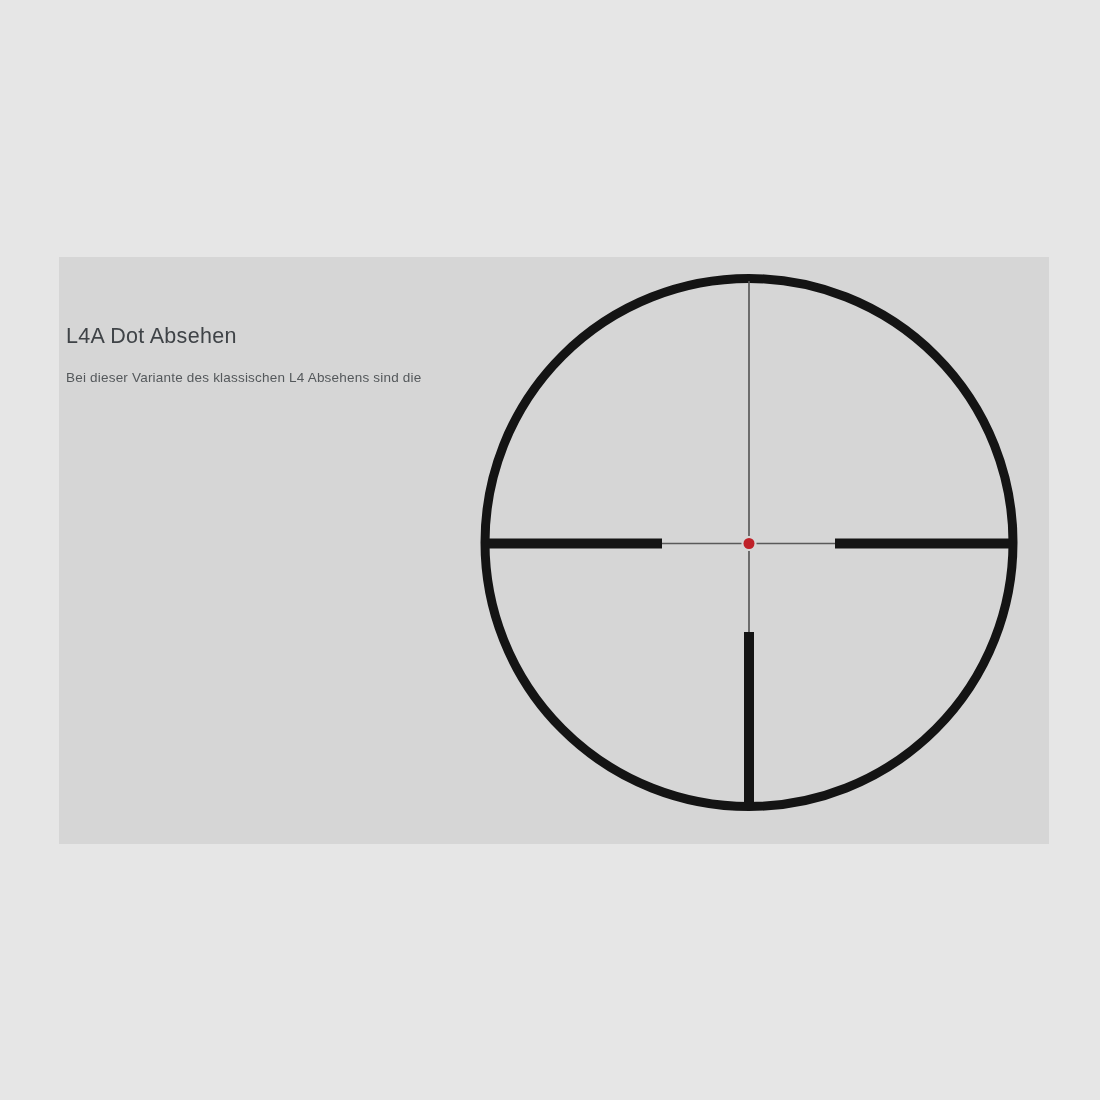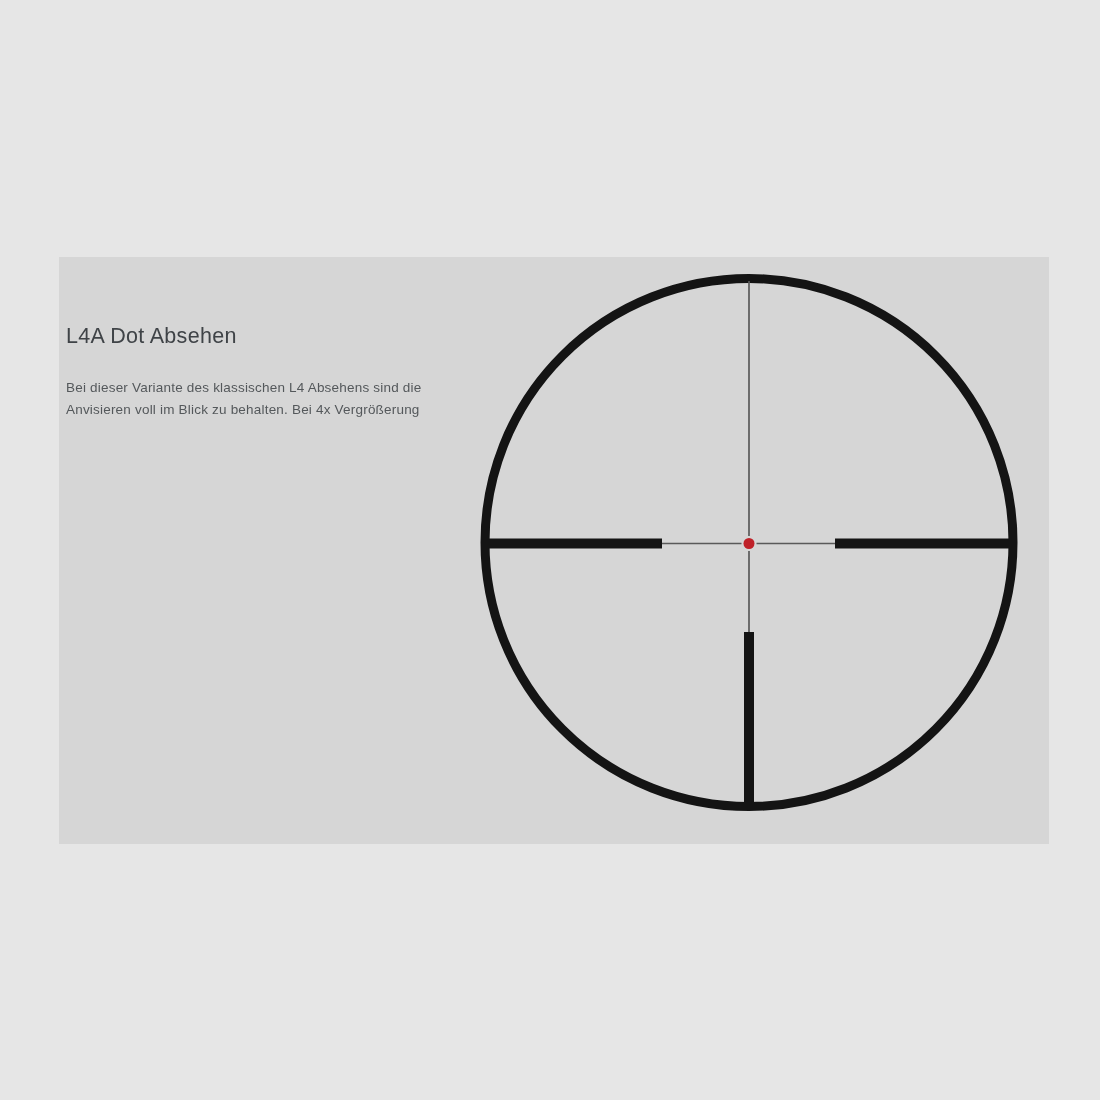--- a/index.html
+++ b/index.html
@@ -20,21 +20,21 @@
     position: absolute;
     left: 7px; top: 67px;
     font-size: 21.5px;
     font-weight: 400;
     letter-spacing: 0.3px;
     color: #3f4347;
     white-space: nowrap;
   }
   .description {
     position: absolute;
-    left: 7px; top: 120px;
+    left: 7px; top: 110px;
     font-size: 13.5px;
     line-height: 22px;
     letter-spacing: 0.2px;
     color: #54585b;
   }
   .description .line { white-space: nowrap; }
   .reticle-svg {
     position: absolute;
     left: 0; top: 0;
     width: 990px; height: 587px;
@@ -44,21 +44,20 @@
 </head>
 <body>
 
 <div class="page">
   <section class="panel">
 
     <h1 class="section-title">L4A Dot Absehen</h1>
 
     <div class="description">
       <div class="line">Bei dieser Variante des klassischen L4 Absehens sind die</div>
-      <div class="line">Anvisieren voll im Blick zu behalten. Bei 4x Vergrößerung</div>
     </div>
 
     <svg class="reticle-svg" viewBox="0 0 990 587" xmlns="http://www.w3.org/2000/svg">
 
       <circle cx="690" cy="285.5" r="264" fill="none" stroke="#141414" stroke-width="9"></circle>
 
       <line x1="690" y1="24" x2="690" y2="279" stroke="#5a5a5a" stroke-width="1.7"></line>
       <line x1="690" y1="294" x2="690" y2="375" stroke="#5a5a5a" stroke-width="1.7"></line>
       <line x1="603" y1="286.5" x2="682.5" y2="286.5" stroke="#5a5a5a" stroke-width="1.7"></line>
       <line x1="697.5" y1="286.5" x2="776" y2="286.5" stroke="#5a5a5a" stroke-width="1.7"></line>

